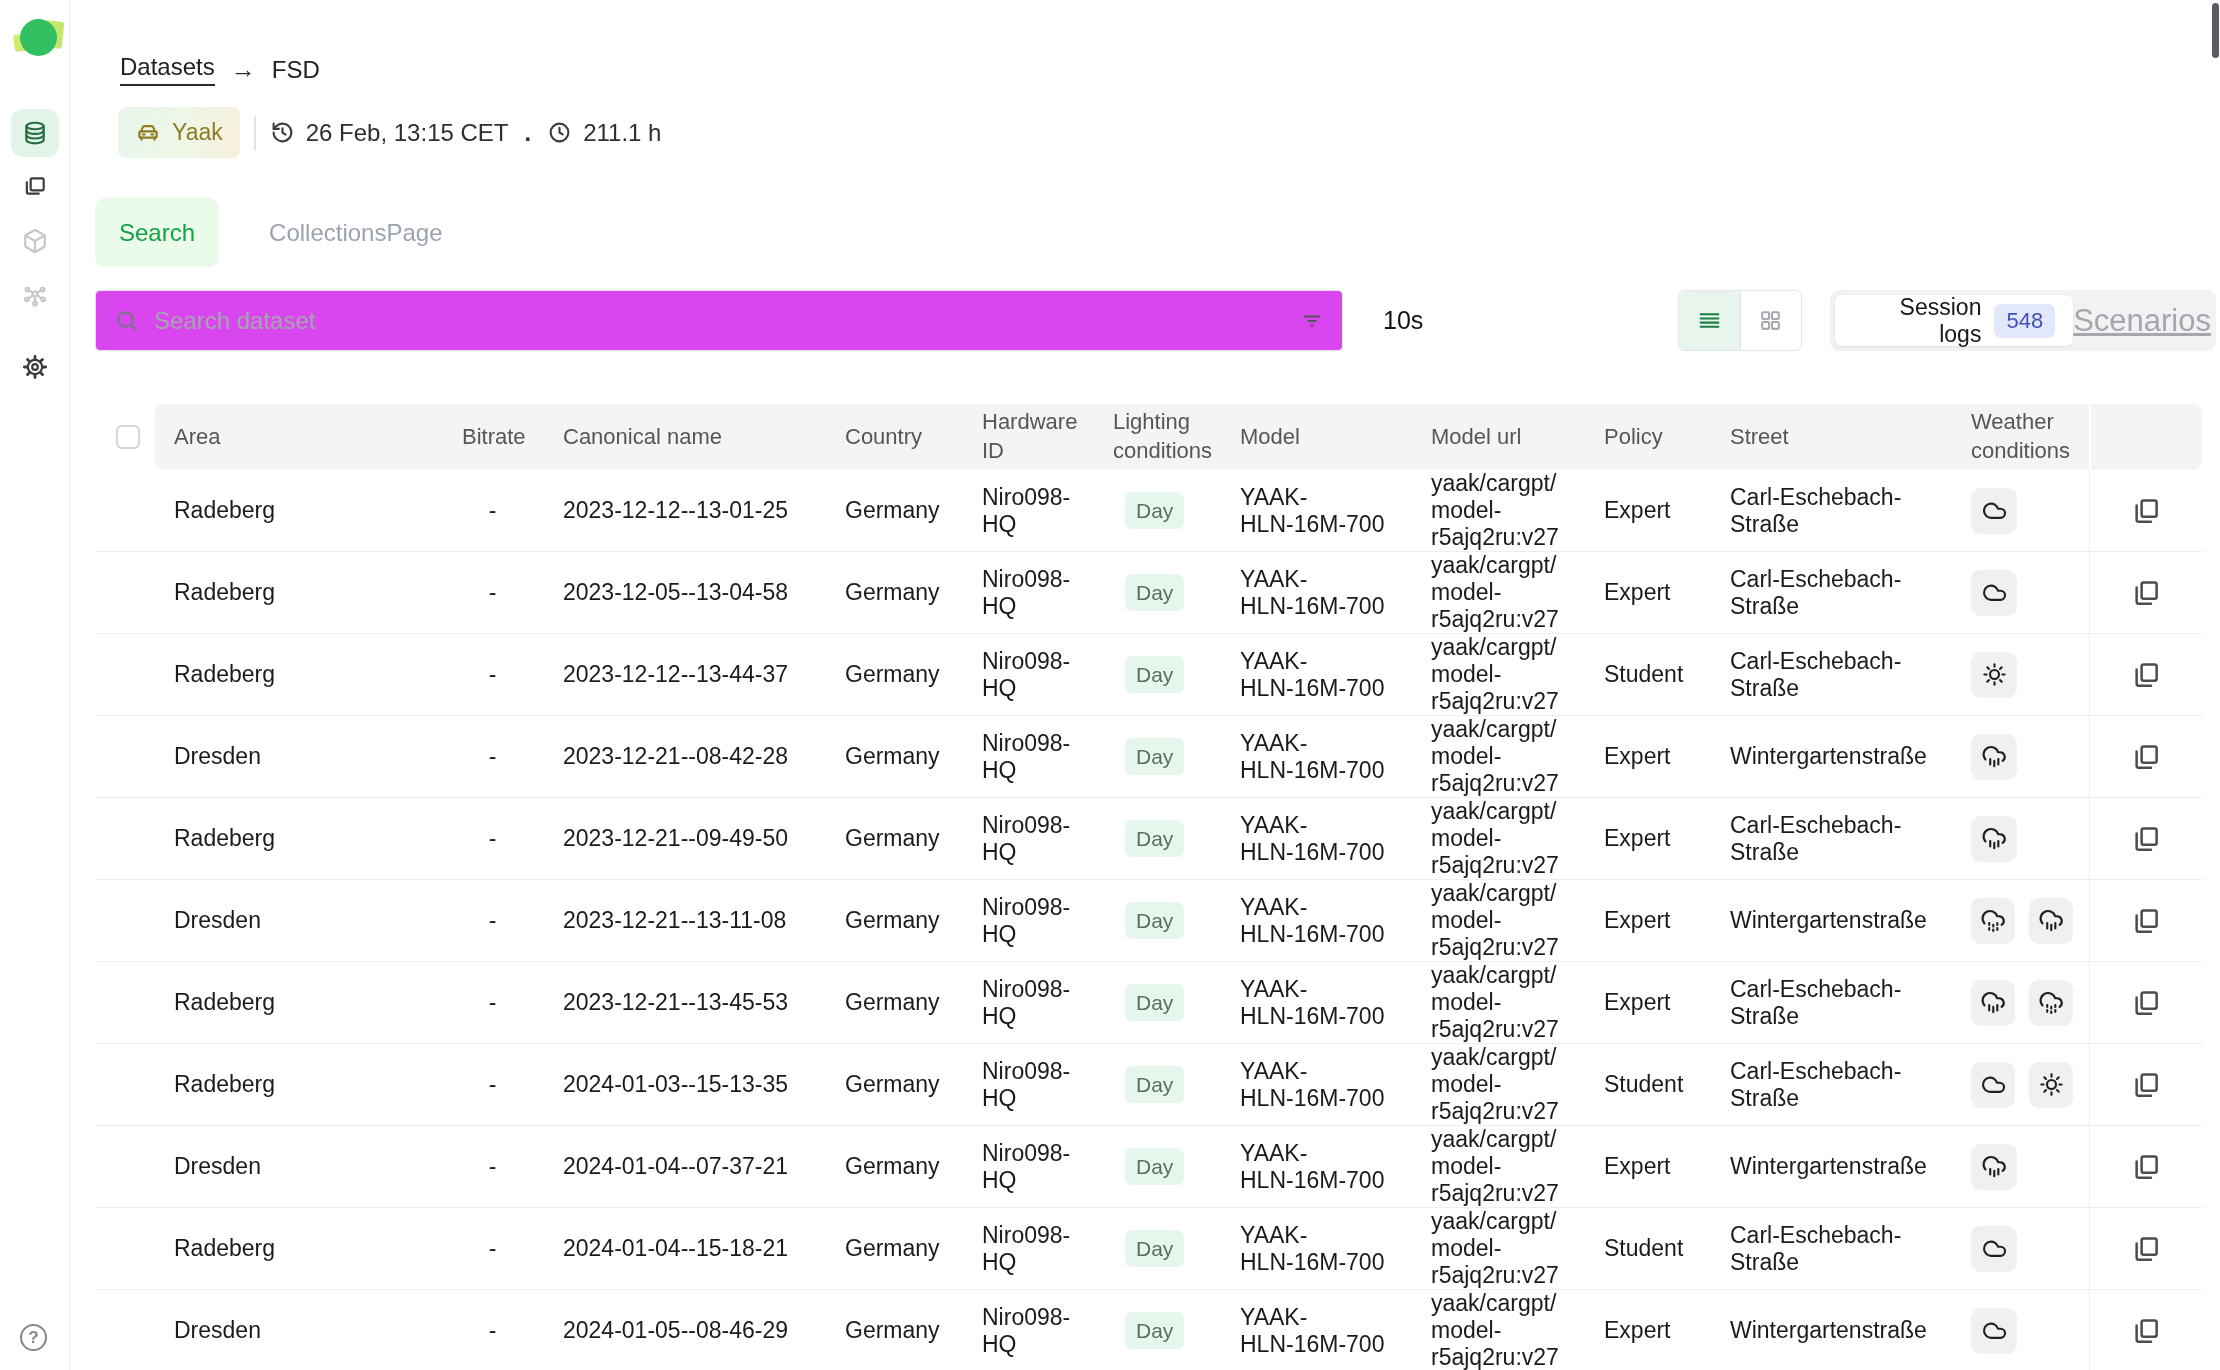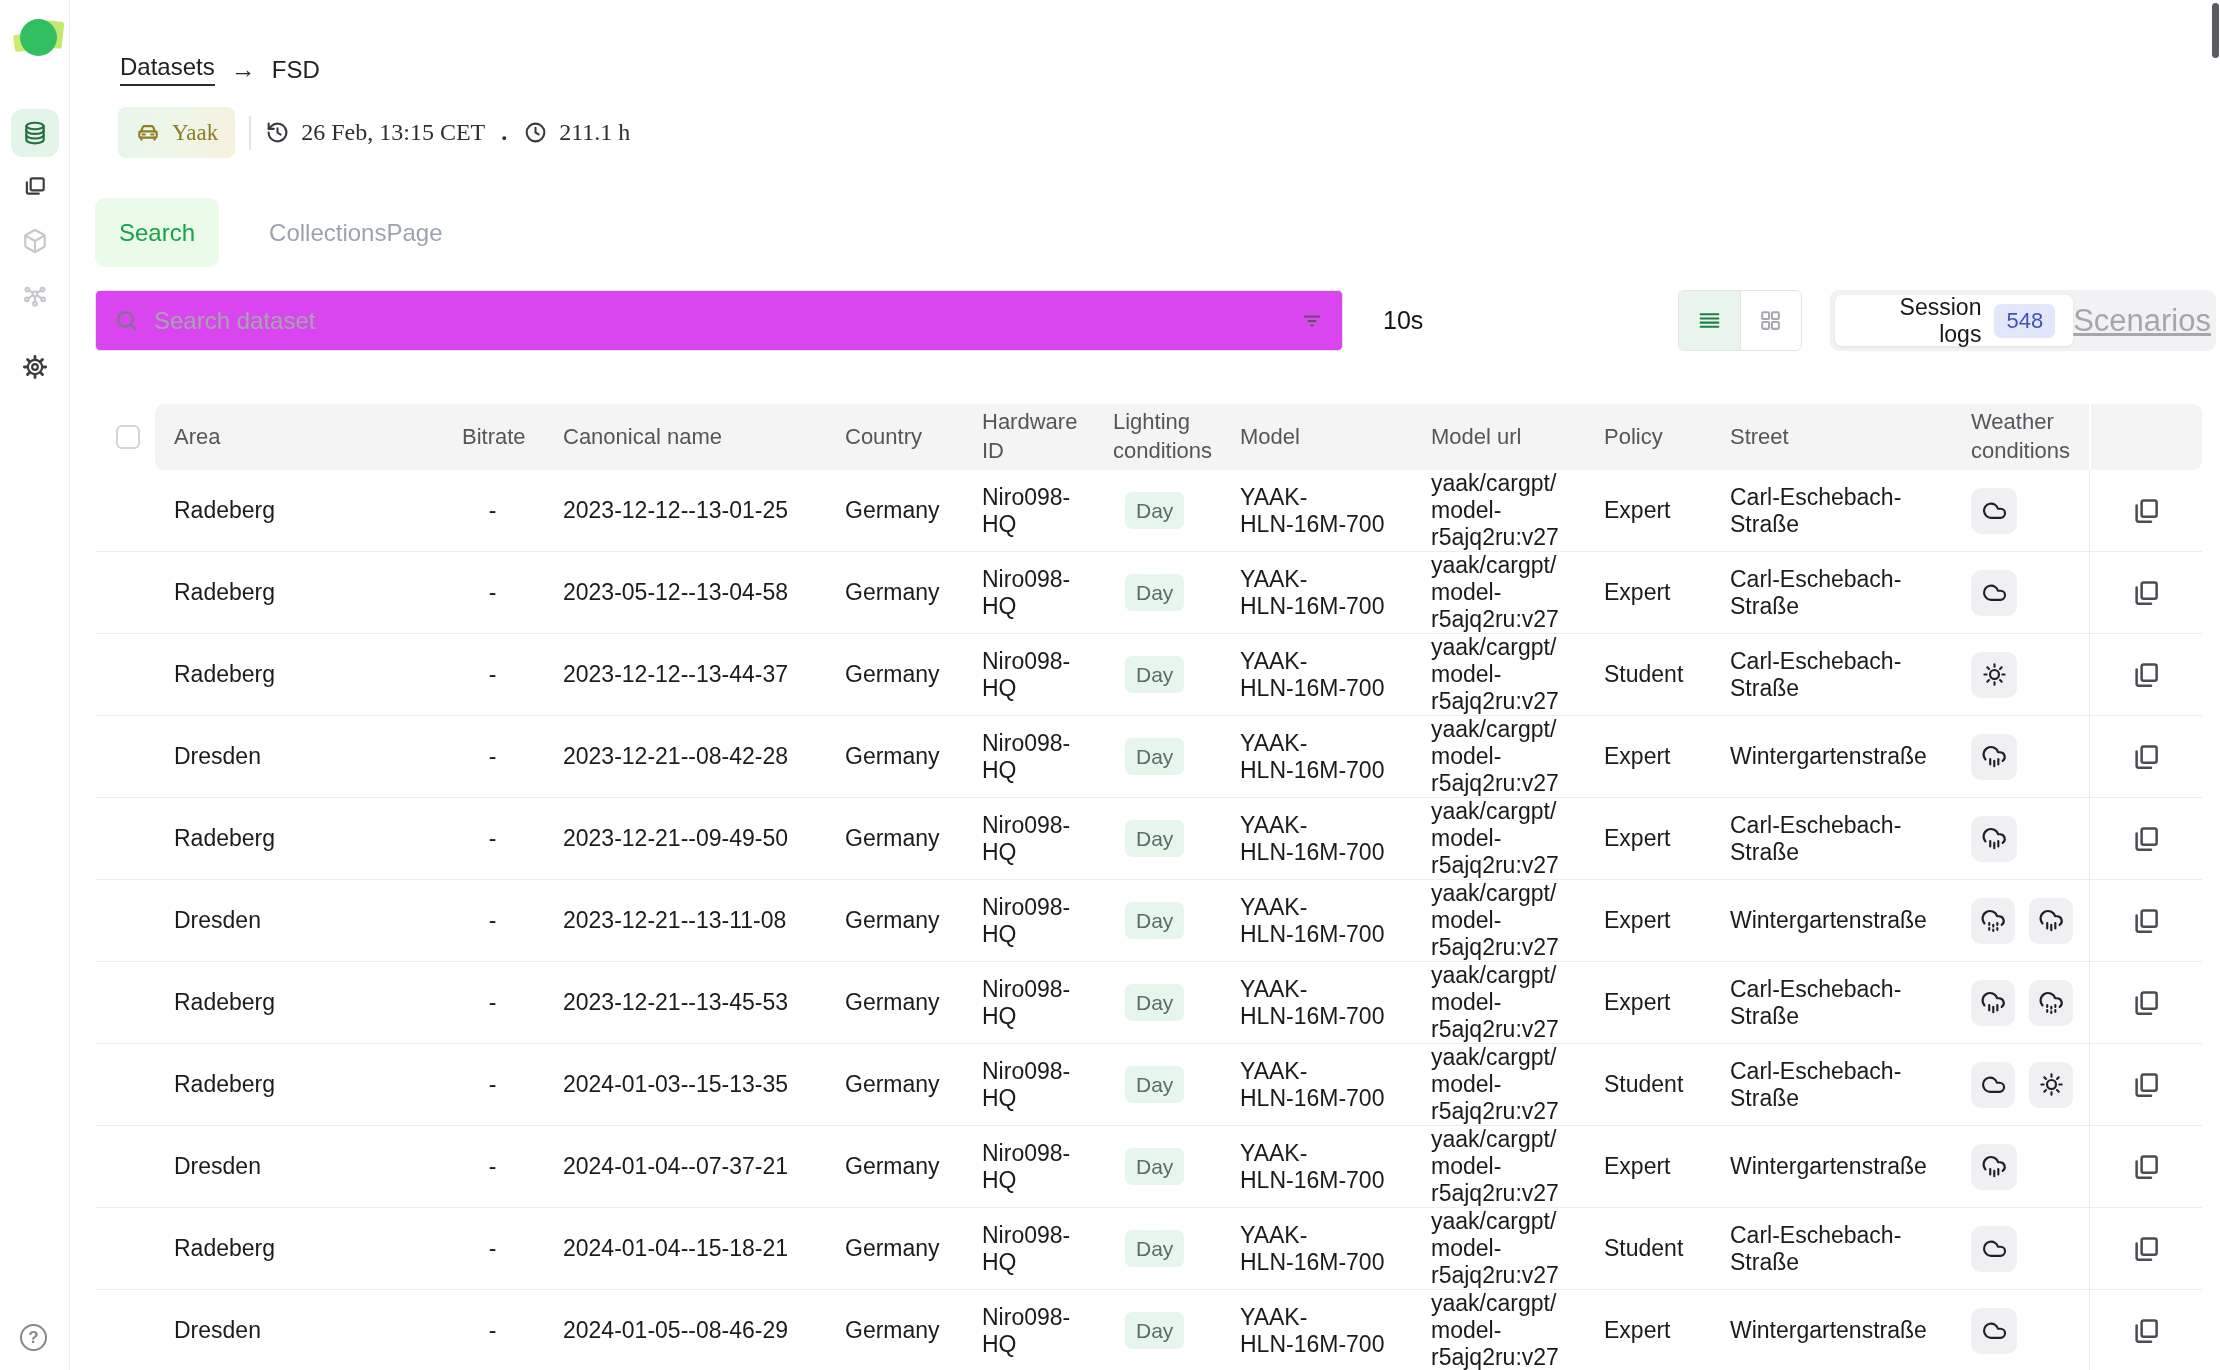--- a/index.html
+++ b/index.html
@@ -23,21 +23,21 @@
   .help-circle { position:absolute; left:20px; top:1324px; width:27px; height:27px; border:2px solid #85858c; border-radius:50%;
     color:#85858c; font-size:17px; font-weight:bold; display:flex; align-items:center; justify-content:center; }
   .scroll-thumb { position:absolute; right:1px; top:3px; width:7px; height:55px; background:#5a5a61; border-radius:4px; }
 
   
   .breadcrumb { position:absolute; left:120px; top:53px; display:flex; align-items:center; gap:16px; font-size:24px; color:#202024; }
   .crumb-parent { border-bottom:2px solid #2b2b30; padding-bottom:3px; cursor:pointer; }
   .crumb-arrow { font-size:25px; color:#2b2b30; }
 
   
-  .meta-row { position:absolute; left:118px; top:107px; height:51px; display:flex; align-items:center; gap:14px;font-family:Liberation Serif, serif; }
+  .meta-row { position:absolute; left:118px; top:107px; height:51px; display:flex; align-items:center; gap:14px; }
   .yaak-badge { height:51px; display:flex; align-items:center; gap:11px; padding:0 17px; border-radius:8px;
     background:linear-gradient(100deg,#e9f6ec 0%,#eef6e6 55%,#f7f0dc 100%); color:var(--yaak-text,#8f7d26); font-size:23px; }
   .yaak-badge svg { width:26px; height:26px; }
   .meta-sep { width:2px; height:34px; background:#e4e4e7; }
   .meta-item { display:flex; align-items:center; gap:11px; color:#2e2e33; font-size:24px; }
   .meta-item svg { width:25px; height:25px; color:#3a3a40; }
   .meta-dot { color:#2e2e33; font-size:24px; font-weight:bold; margin:0 2px; }
 
   
   .tabs-row { position:absolute; left:95px; top:198px; height:69px; display:flex; align-items:center; gap:50px; }
@@ -266,21 +266,21 @@
           <button class="copy-btn"><span><svg viewBox="0 0 24 24">
                 <rect x="8.5" y="3.5" width="12" height="13" rx="1.6"></rect>
                 <path d="M4.5 7.5v11.5A1.5 1.5 0 0 0 6 20.5h10"></path>
               </svg></span></button>
         </div>
       </div>
       <div class="tr">
         <div class="td"></div>
         <div class="td">Radeberg</div>
         <div class="td td-bitrate">-</div>
-        <div class="td">2023-05-12--13-04-58</div>
+        <div class="td">2023-12-05--13-04-58</div>
         <div class="td">Germany</div>
         <div class="td">Niro098-<br>HQ</div>
         <div class="td"><span class="badge-day">Day</span></div>
         <div class="td">YAAK-<br>HLN-16M-700</div>
         <div class="td">yaak/cargpt/<br>model-<br>r5ajq2ru:v27</div>
         <div class="td">Expert</div>
         <div class="td">Carl-Eschebach-Straße</div>
         <div class="td td-weather">
           <span class="icon-box">
             <svg viewBox="0 0 24 24">

